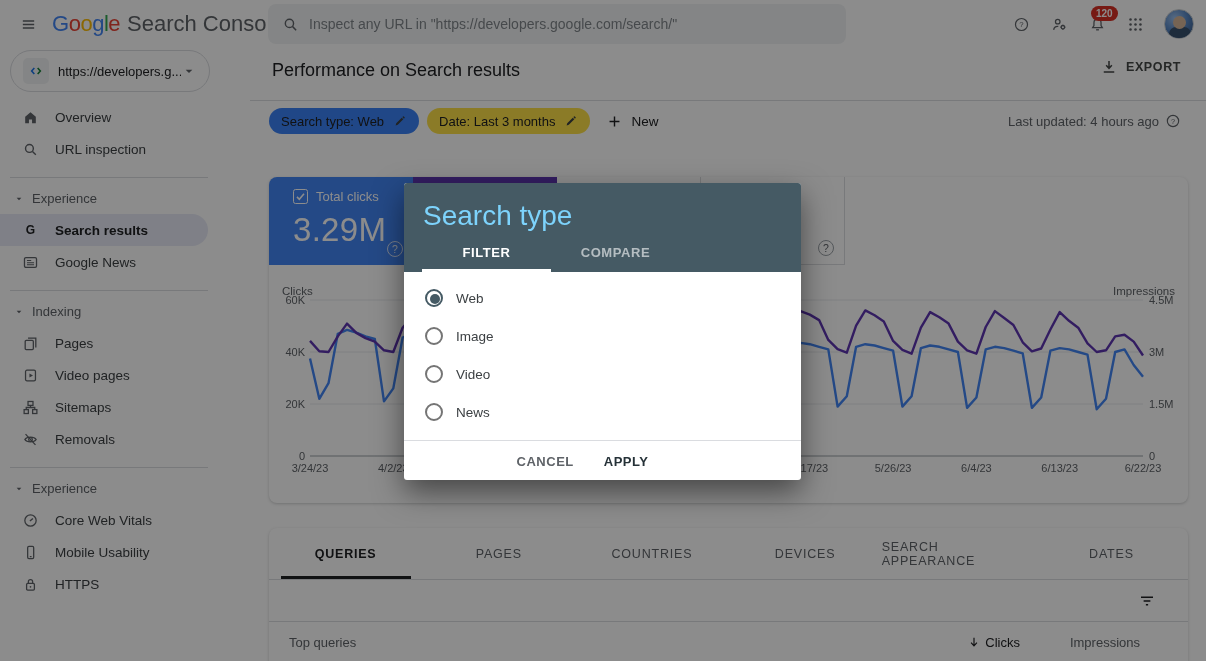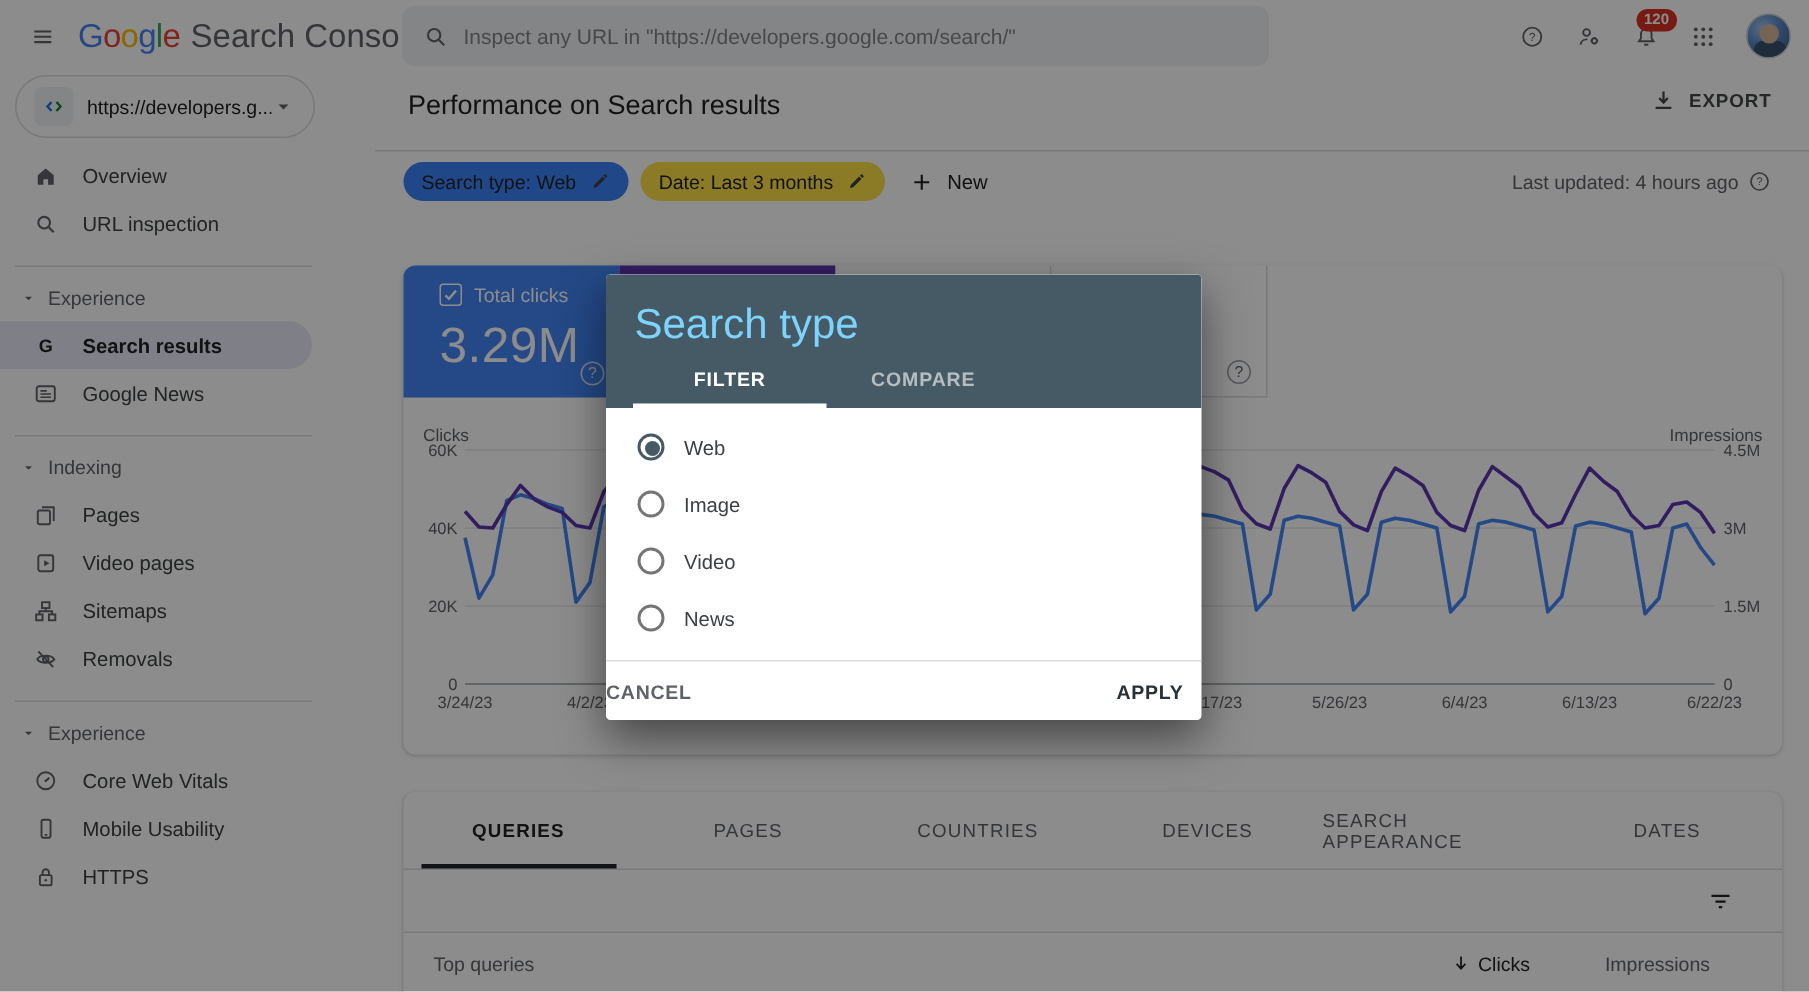--- a/index.html
+++ b/index.html
@@ -89,21 +89,21 @@
   .modal-title { color:#7dd3fc; font-size:28px; padding:17px 0 0 19px; }
   .modal-tabs { position:absolute; bottom:0; left:18px; display:flex; }
   .m-tab { width:129px; height:36px; display:flex; align-items:center; justify-content:center; font-size:13px; font-weight:bold; letter-spacing:0.6px; color:rgba(255,255,255,.6); cursor:pointer; border-bottom:3px solid transparent; }
   .m-tab.active { color:#fff; border-bottom:3px solid #fff; }
   .modal-body { padding-top:7px; }
   .opt-row { height:38px; display:flex; align-items:center; padding-left:21px; cursor:pointer;text-align:center; }
   .radio { width:18px; height:18px; border-radius:50%; border:2px solid #757575; position:relative; flex:none; }
   .opt-row.selected .radio { border-color:#455a64; }
   .opt-row.selected .radio::after { content:""; position:absolute; left:3px; top:3px; width:10px; height:10px; border-radius:50%; background:#455a64; }
   .opt-label { font-size:13.5px; color:#3c4043; margin-left:13px; }
-  .modal-footer { height:42px; margin-top:9px; border-top:1px solid #dadce0; display:flex; align-items:center; justify-content:space-between; gap:30px; padding-right:12px; }
+  .modal-footer { height:42px; margin-top:9px; border-top:1px solid #dadce0; display:flex; align-items:center; justify-content:center; gap:30px; padding-right:40px; }
   .m-btn { font-size:13px; font-weight:bold; letter-spacing:0.5px; cursor:pointer; }
   .btn-cancel { color:#5f6368; }
   .btn-apply { color:#263238; }
 </style>
 </head>
 <body>
 
 <div class="root">
 
   <div class="topbar">

